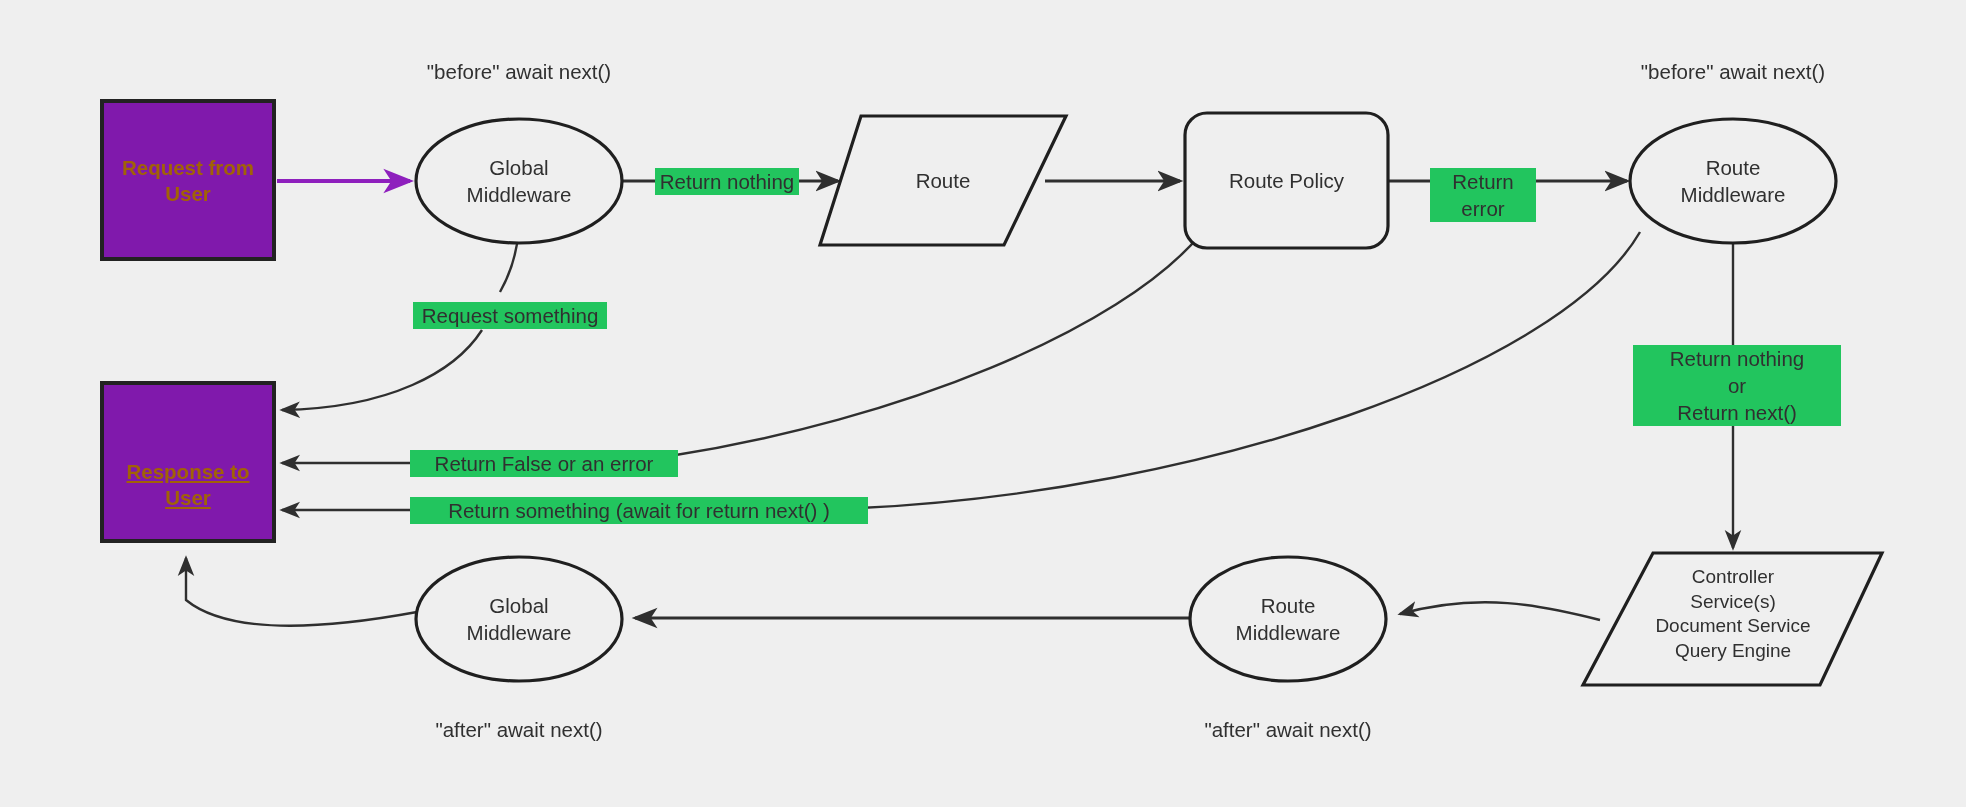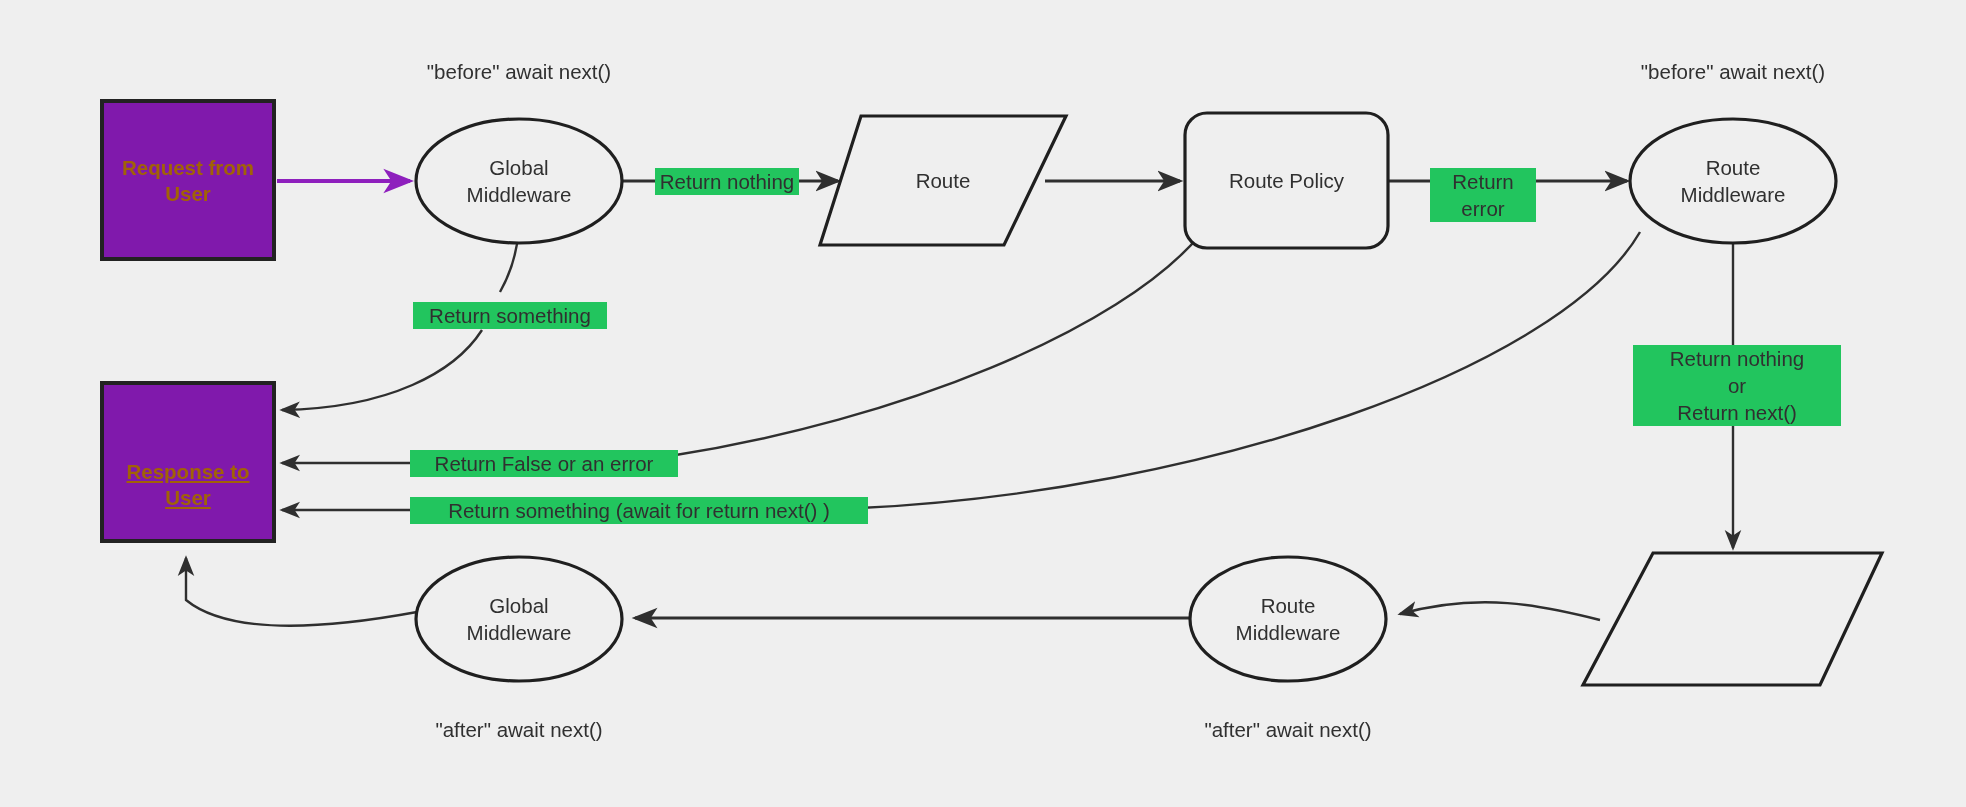--- a/index.html
+++ b/index.html
@@ -178,35 +178,39 @@
   <div class="nodetext" style="left:419px; top:154px; width:200px;">Global
 Middleware</div>
 
   <div class="nodetext" style="left:843px; top:167px; width:200px;">Route</div>
 
   <div class="nodetext" style="left:1185px; top:167px; width:203px;">Route Policy</div>
 
   <div class="nodetext" style="left:1633px; top:154px; width:200px;">Route
 Middleware</div>
 
+  <div class="nodetext" style="left:1633px; top:565px; width:200px; font-size:19px; line-height:24.5px;">Controller
+Service(s)
+Document Service
+Query Engine</div>
 
   <div class="nodetext" style="left:1188px; top:592px; width:200px;">Route
 Middleware</div>
 
   <div class="nodetext" style="left:419px; top:592px; width:200px;">Global
 Middleware</div>
 
   <div class="nodetext purple-label" style="left:102px; top:459px; width:172px;text-decoration:underline;">Response to
 User</div>
 
   <div class="edgelabel" style="left:655px; top:168px; width:136px;">Return nothing</div>
 
   <div class="edgelabel" style="left:1430px; top:168px; width:98px;">Return error</div>
 
-  <div class="edgelabel" style="left:413px; top:302px; width:186px;">Return something</div>
+  <div class="edgelabel" style="left:413px; top:302px; width:186px;">Request something</div>
 
   <div class="edgelabel" style="left:410px; top:450px; width:260px;">Return False or an error</div>
 
   <div class="edgelabel" style="left:410px; top:497px; width:450px;">Return something (await for return next() )</div>
 
   <div class="edgelabel" style="left:1633px; top:345px; width:200px;">Return nothing
 or
 Return next()</div>
 
   <div class="annotation" style="left:419px; top:58px; width:200px;">"before" await next()</div>

